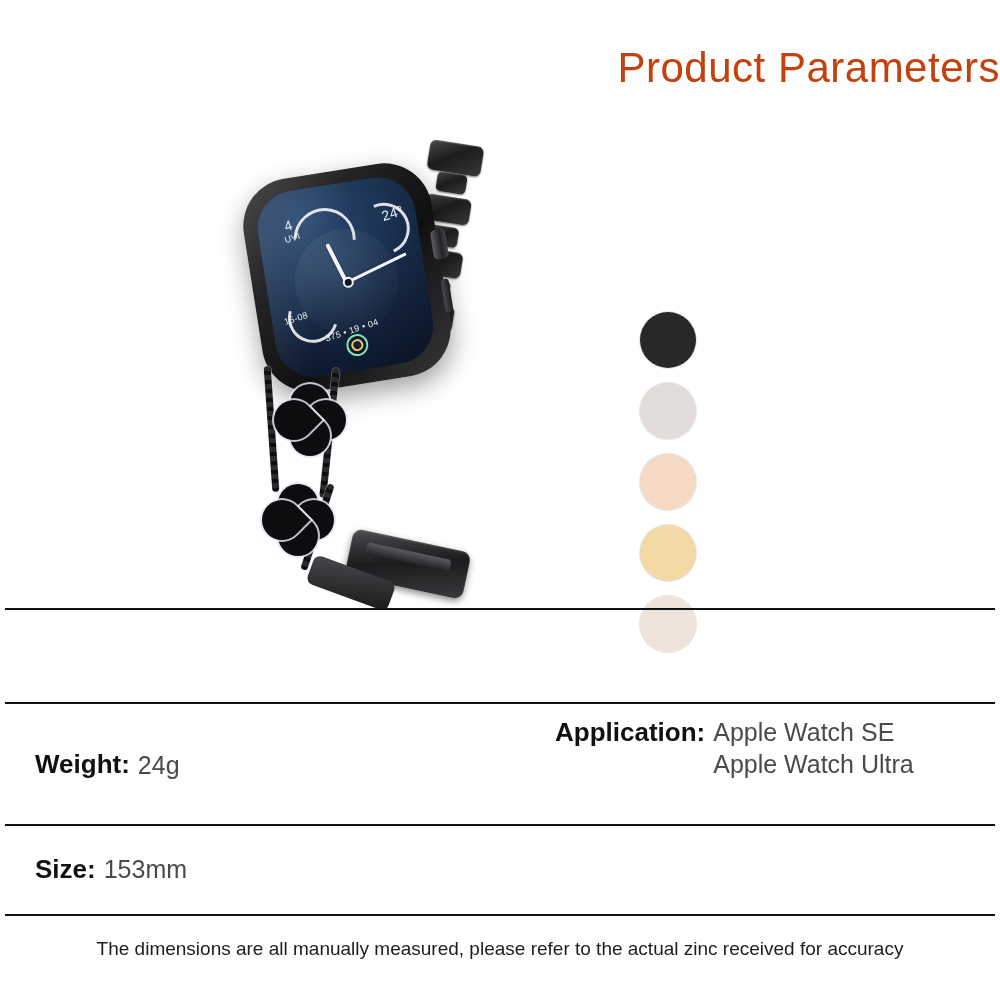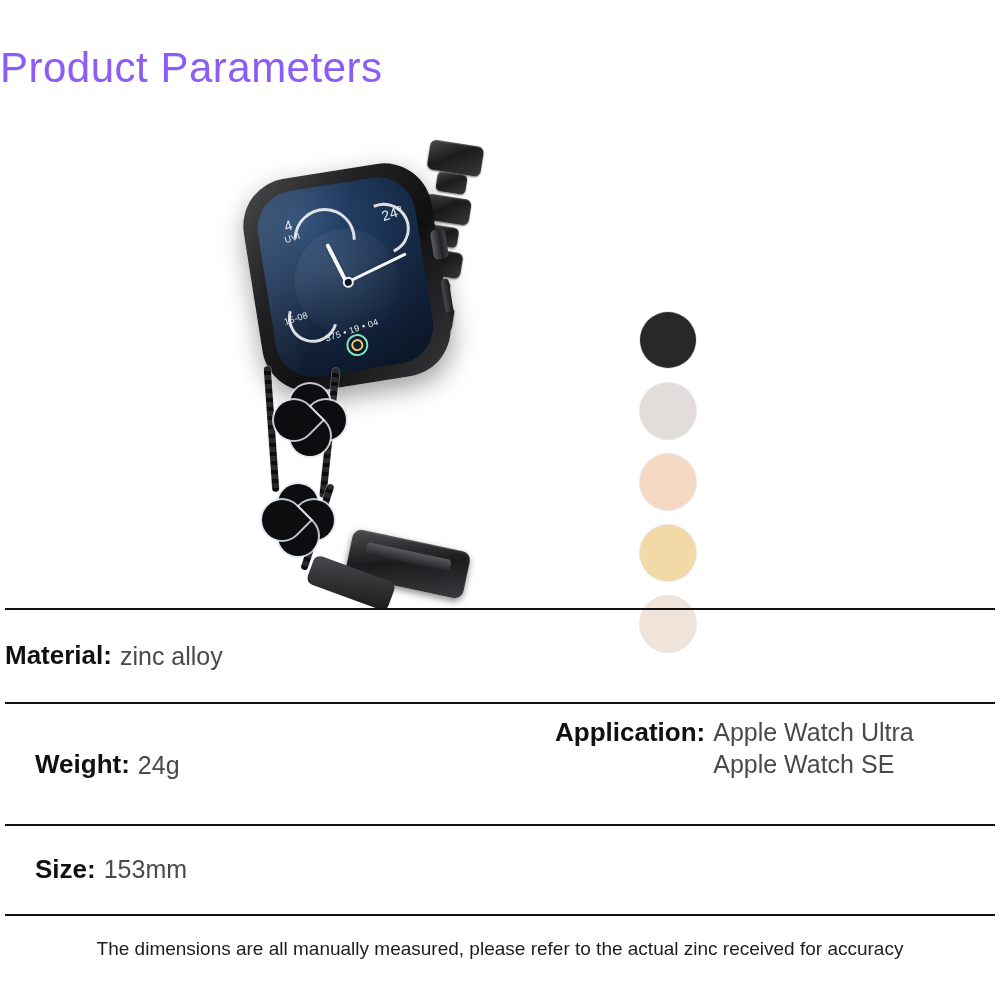--- a/index.html
+++ b/index.html
@@ -16,25 +16,25 @@
     color: #1a1a1a;
     overflow: hidden;
   }
 
   
   .page-title {
     position: absolute;
     top: 44px;
     left: 0;
     width: 1000px;
-    text-align: left;
+    text-align: right;
     font-size: 42px;
     font-weight: 400;
     letter-spacing: 0.5px;
-    color: #8b5cf6;
+    color: #c2410c;
   }
 
   
   .hero {
     position: absolute;
     top: 120px;
     left: 0;
     width: 1000px;
     height: 480px;
   }
@@ -422,38 +422,34 @@
     <div class="swatch" style="background:#F0E3DA"></div>
   </div>
 
 </div>
 
 <div class="spec-table">
 
   <div class="rule"></div>
 
   <div class="spec-row row-name">
-    <div class="spec-cell cell-right">
-      <span class="spec-label">Material:</span>
-      <span class="spec-value">zinc alloy</span>
-    </div>
   </div>
 
   <div class="rule"></div>
 
   <div class="spec-row row-weight">
     <div class="spec-cell cell-left">
       <span class="spec-label">Weight:</span>
       <span class="spec-value">24g</span>
     </div>
     <div class="spec-cell cell-right">
       <span class="spec-label">Application:</span>
       <span class="spec-value">
+        <span class="vline">Apple Watch SE</span>
         <span class="vline">Apple Watch Ultra</span>
-        <span class="vline">Apple Watch SE</span>
       </span>
     </div>
   </div>
 
   <div class="rule"></div>
 
   <div class="spec-row row-size">
     <div class="spec-cell cell-left">
       <span class="spec-label">Size:</span>
       <span class="spec-value">153mm</span>

